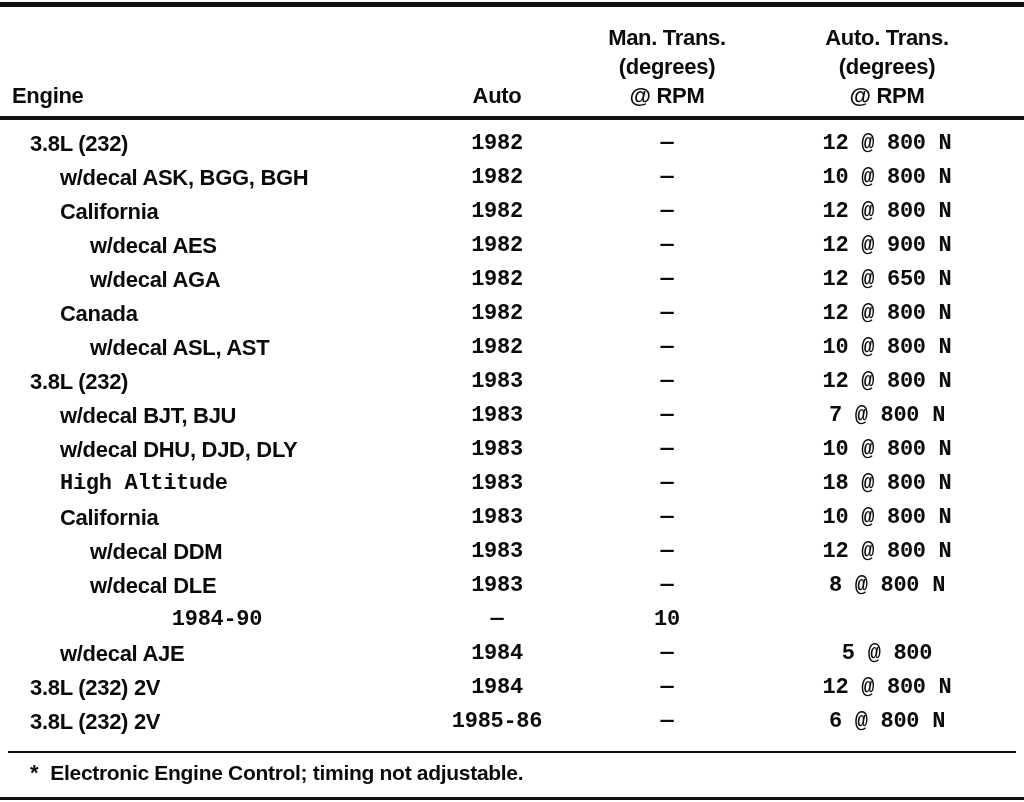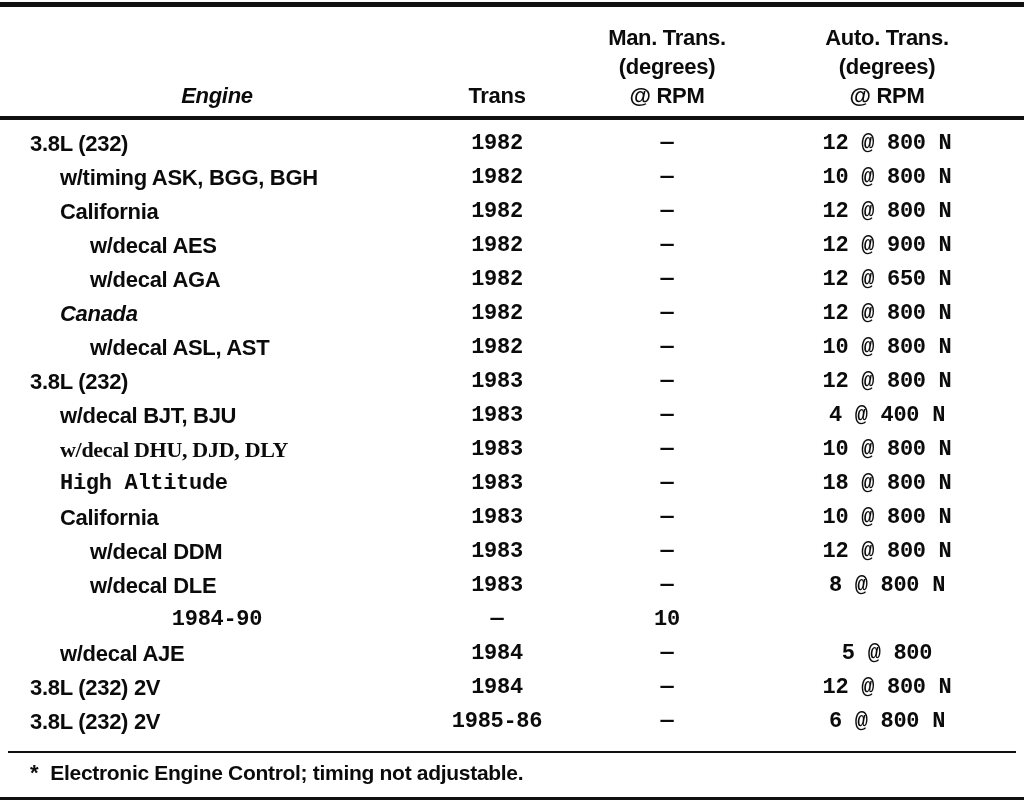--- a/index.html
+++ b/index.html
@@ -35,23 +35,22 @@
     display:flex;
     flex-direction:column;
     justify-content:flex-end;
     align-items:center;
     text-align:center;
     font-size:22px;
     line-height:29px;
     height:96px;
   }
   .table-header .hcell.engine-h {
-    align-items:center;
+    align-items:flex-start;
     text-align:left;
-    font-style:italic;
   }
 
   .table-rows {
     position:absolute;
     top:127px; left:12px; right:18px;
   }
   .row { height:34px; align-items:center; }
   .cell {
     font-size:22px;
     line-height:34px;
@@ -79,21 +78,21 @@
   <div class="rule rule-top"></div>
   <div class="rule rule-header"></div>
   <div class="rule rule-foot"></div>
   <div class="rule rule-bottom"></div>
 
   <div class="table-header grid-row">
     <div class="hcell engine-h">
       <span>Engine</span>
     </div>
     <div class="hcell">
-      <span>Trans</span>
+      <span>Auto</span>
     </div>
     <div class="hcell">
       <span>Man. Trans.</span>
       <span>(degrees)</span>
       <span>@ RPM</span>
     </div>
     <div class="hcell">
       <span>Auto. Trans.</span>
       <span>(degrees)</span>
       <span>@ RPM</span>
@@ -102,21 +101,21 @@
 
   <div class="table-rows">
   <div class="row grid-row">
     <div class="cell engine" style="padding-left: 18px;">3.8L (232)</div>
     <div class="cell year">1982</div>
     <div class="cell man">—</div>
     <div class="cell auto">12 @ 800 N</div>
   </div>
 
   <div class="row grid-row">
-    <div class="cell engine" style="padding-left: 48px;">w/timing ASK, BGG, BGH</div>
+    <div class="cell engine" style="padding-left: 48px;">w/decal ASK, BGG, BGH</div>
     <div class="cell year">1982</div>
     <div class="cell man">—</div>
     <div class="cell auto">10 @ 800 N</div>
   </div>
 
   <div class="row grid-row">
     <div class="cell engine" style="padding-left: 48px;">California</div>
     <div class="cell year">1982</div>
     <div class="cell man">—</div>
     <div class="cell auto">12 @ 800 N</div>
@@ -130,21 +129,21 @@
   </div>
 
   <div class="row grid-row">
     <div class="cell engine" style="padding-left: 78px;">w/decal AGA</div>
     <div class="cell year">1982</div>
     <div class="cell man">—</div>
     <div class="cell auto">12 @ 650 N</div>
   </div>
 
   <div class="row grid-row">
-    <div class="cell engine" style="padding-left: 48px; font-style: italic;">Canada</div>
+    <div class="cell engine" style="padding-left: 48px;">Canada</div>
     <div class="cell year">1982</div>
     <div class="cell man">—</div>
     <div class="cell auto">12 @ 800 N</div>
   </div>
 
   <div class="row grid-row">
     <div class="cell engine" style="padding-left: 78px;">w/decal ASL, AST</div>
     <div class="cell year">1982</div>
     <div class="cell man">—</div>
     <div class="cell auto">10 @ 800 N</div>
@@ -154,25 +153,25 @@
     <div class="cell engine" style="padding-left: 18px;">3.8L (232)</div>
     <div class="cell year">1983</div>
     <div class="cell man">—</div>
     <div class="cell auto">12 @ 800 N</div>
   </div>
 
   <div class="row grid-row">
     <div class="cell engine" style="padding-left: 48px;">w/decal BJT, BJU</div>
     <div class="cell year">1983</div>
     <div class="cell man">—</div>
-    <div class="cell auto">4 @ 400 N</div>
-  </div>
-
-  <div class="row grid-row">
-    <div class="cell engine" style="padding-left: 48px; font-family: Liberation Serif, serif;">w/decal DHU, DJD, DLY</div>
+    <div class="cell auto">7 @ 800 N</div>
+  </div>
+
+  <div class="row grid-row">
+    <div class="cell engine" style="padding-left: 48px;">w/decal DHU, DJD, DLY</div>
     <div class="cell year">1983</div>
     <div class="cell man">—</div>
     <div class="cell auto">10 @ 800 N</div>
   </div>
 
   <div class="row grid-row">
     <div class="cell engine" style="padding-left: 48px; font-family: Liberation Mono, monospace;">High Altitude</div>
     <div class="cell year">1983</div>
     <div class="cell man">—</div>
     <div class="cell auto">18 @ 800 N</div>

